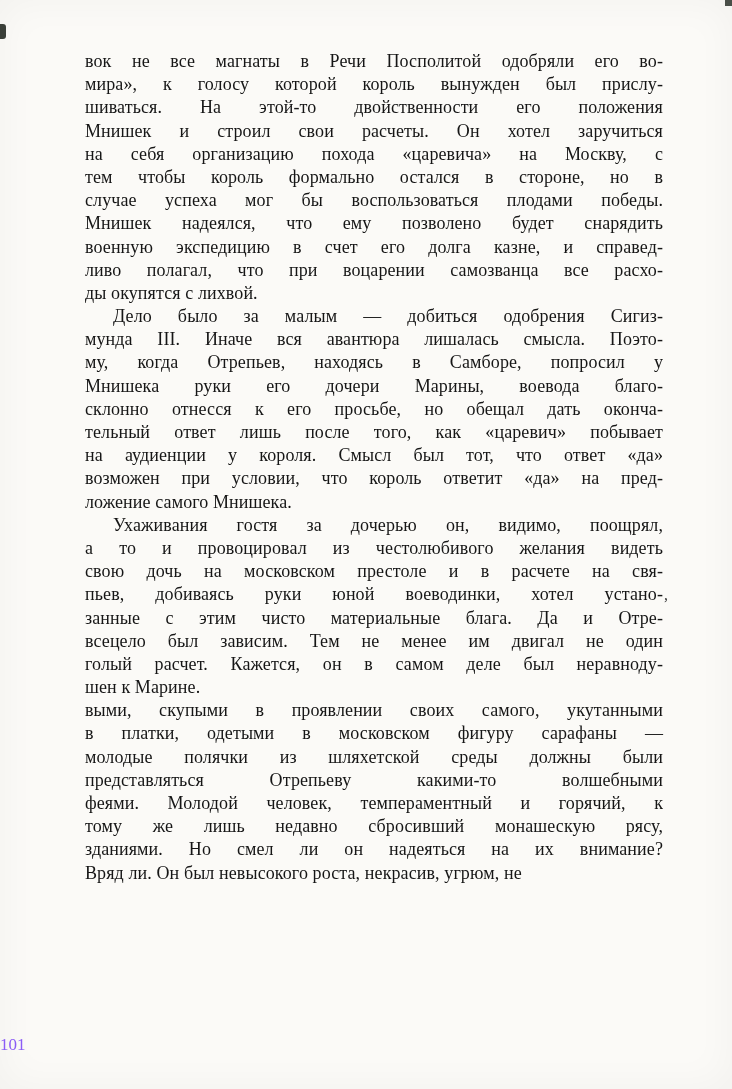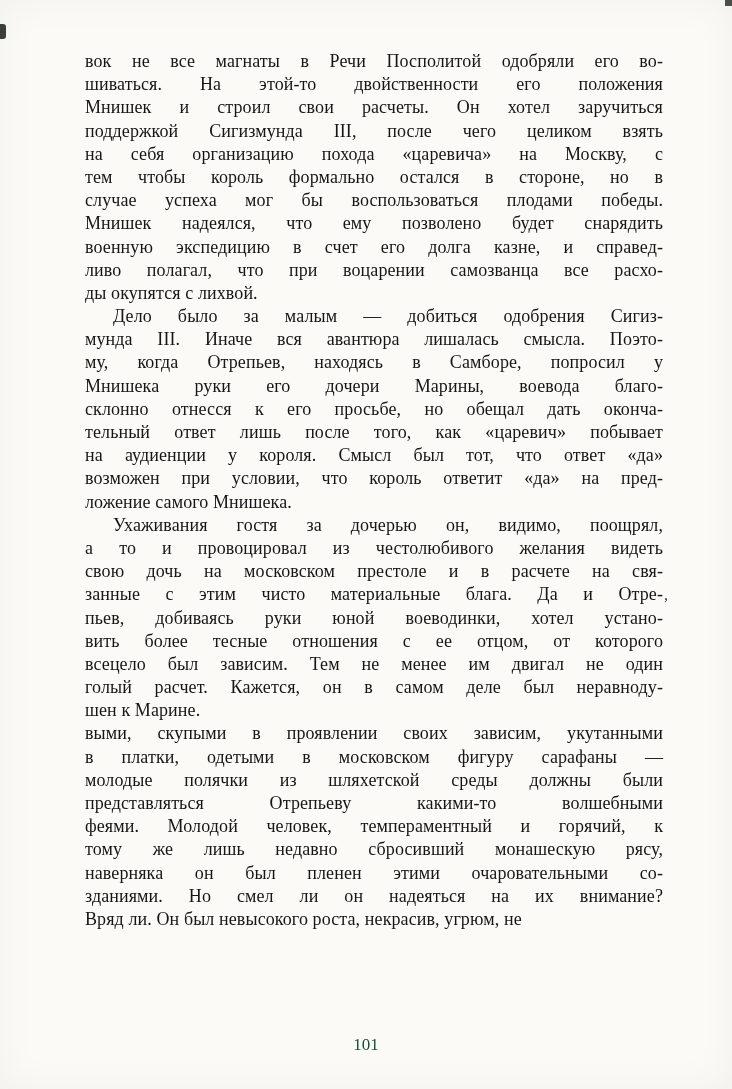--- a/index.html
+++ b/index.html
@@ -40,23 +40,23 @@
     text-align-last: left;
   }
   .line-indent {
     padding-left: 28px;
   }
   .page-number {
     position: absolute;
     top: 1035px;
     left: 0;
     width: 100%;
-    text-align: center;
+    text-align: left;
     font-size: 17px;
-    color: #14532d;
+    color: #8b5cf6;
   }
   .artifact-edge {
     position: absolute;
     left: 0;
     top: 24px;
     width: 6px;
     height: 15px;
     background: #3a3f38;
     border-radius: 0 3px 3px 0;
   }
@@ -80,23 +80,23 @@
 <body>
 
 <div class="page">
   <div class="artifact-edge"></div>
   <div class="artifact-corner"></div>
   <div class="artifact-comma">,</div>
 
   <div class="text-block">
       <div class="para">
         <div class="line">вок не все магнаты в Речи Посполитой одобряли его во-</div>
+        <div class="line">мира», к голосу которой король вынужден был прислу-</div>
         <div class="line">шиваться. На этой-то двойственности его положения</div>
         <div class="line">Мнишек и строил свои расчеты. Он хотел заручиться</div>
-        <div class="line">поддержкой Сигизмунда III, после чего целиком взять</div>
         <div class="line">на себя организацию похода «царевича» на Москву, с</div>
         <div class="line">тем чтобы король формально остался в стороне, но в</div>
         <div class="line">случае успеха мог бы воспользоваться плодами победы.</div>
         <div class="line">Мнишек надеялся, что ему позволено будет снарядить</div>
         <div class="line">военную экспедицию в счет его долга казне, и справед-</div>
         <div class="line">ливо полагал, что при воцарении самозванца все расхо-</div>
         <div class="line line-last">ды окупятся с лихвой.</div>
       </div>
       <div class="para">
         <div class="line line-indent">Дело было за малым — добиться одобрения Сигиз-</div>
@@ -106,34 +106,32 @@
         <div class="line">склонно отнесся к его просьбе, но обещал дать оконча-</div>
         <div class="line">тельный ответ лишь после того, как «царевич» побывает</div>
         <div class="line">на аудиенции у короля. Смысл был тот, что ответ «да»</div>
         <div class="line">возможен при условии, что король ответит «да» на пред-</div>
         <div class="line line-last">ложение самого Мнишека.</div>
       </div>
       <div class="para">
         <div class="line line-indent">Ухаживания гостя за дочерью он, видимо, поощрял,</div>
         <div class="line">а то и провоцировал из честолюбивого желания видеть</div>
         <div class="line">свою дочь на московском престоле и в расчете на свя-</div>
+        <div class="line">пьев, добиваясь руки юной воеводинки, хотел устано-</div>
         <div class="line">занные с этим чисто материальные блага. Да и Отре-</div>
-        <div class="line">пьев, добиваясь руки юной воеводинки, хотел устано-</div>
-        <div class="line">вить более тесные отношения с ее отцом, от которого</div>
         <div class="line">всецело был зависим. Тем не менее им двигал не один</div>
         <div class="line">голый расчет. Кажется, он в самом деле был неравноду-</div>
         <div class="line line-last">шен к Марине.</div>
       </div>
       <div class="para">
-        <div class="line">выми, скупыми в проявлении своих зависим, укутанными</div>
+        <div class="line">выми, скупыми в проявлении своих самого, укутанными</div>
         <div class="line">в платки, одетыми в московском фигуру сарафаны —</div>
         <div class="line">молодые полячки из шляхетской среды должны были</div>
         <div class="line">представляться Отрепьеву какими-то волшебными</div>
         <div class="line">феями. Молодой человек, темпераментный и горячий, к</div>
         <div class="line">тому же лишь недавно сбросивший монашескую рясу,</div>
-        <div class="line">наверняка он был пленен этими очаровательными со-</div>
         <div class="line">зданиями. Но смел ли он надеяться на их внимание?</div>
         <div class="line line-last">Вряд ли. Он был невысокого роста, некрасив, угрюм, не</div>
       </div>
     </div>
 
   <div class="page-number">101</div>
 </div>
 
 </body></html>

